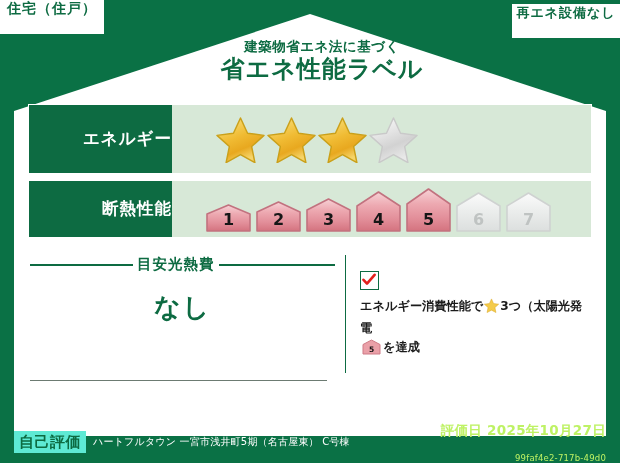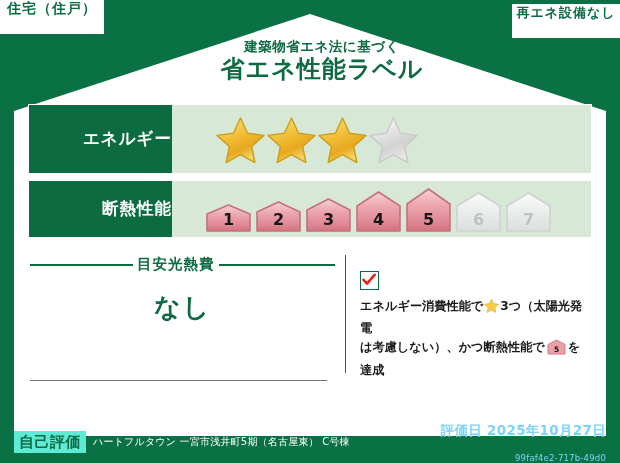--- a/index.html
+++ b/index.html
@@ -133,21 +133,21 @@
   .self-eval{
     margin-left:14px;
     background:#5eead4;color:#0d6b42;
     font-size:15px;font-weight:700;letter-spacing:0.5px;
     padding:2px 5px;line-height:1.25;
   }
   .proj-name{
     margin-left:7px;color:#ffffff;font-size:10px;font-weight:500;letter-spacing:0.2px;
   }
   .foot-right{
-    margin-left:auto;margin-right:14px;text-align:right;color:#7dd3fc;
+    margin-left:auto;margin-right:14px;text-align:right;color:#bef264;
   }
   .eval-date{font-size:13.5px;font-weight:700;letter-spacing:0.3px;}
   .eval-id{font-size:8.5px;font-weight:400;margin-top:13px;letter-spacing:0.2px;}
 </style>
 </head>
 <body>
 
 <div class="label-root">
 
   <div class="house"></div>
@@ -337,21 +337,21 @@
         <span class="checkbox">
           <svg width="14" height="14" viewBox="0 0 14 14">
             <path d="M1.5 6.8 L5 10.6 L12.6 1.8" fill="none" stroke="#e2201c" stroke-width="2.6" stroke-linecap="round" stroke-linejoin="round"></path>
           </svg>
         </span>
       </div>
       <div class="zeh-body">
         <span>エネルギー消費性能で</span><span class="inline-star"><svg width="15" height="15" viewBox="0 0 50 48">
               <polygon points="25,2 32,17.5 49,19.5 36.5,31 39.8,47.5 25,39.5 10.2,47.5 13.5,31 1,19.5 18,17.5" fill="#f4cb4a" stroke="#d9a520" stroke-width="1.6"></polygon>
             </svg></span><span>3つ（太陽光発電</span><br>
-        <span>は考慮しない）、かつ断熱性能で</span><span class="inline-house"><svg width="19" height="16" viewBox="0 0 38 32">
+        <span class="inline-house"><svg width="19" height="16" viewBox="0 0 38 32">
               <polygon points="19,2 36,11 36,30 2,30 2,11" fill="#eaa0a8" stroke="#cf7b86" stroke-width="2"></polygon>
               <text id="inline-house-num" x="19" y="25" text-anchor="middle" font-size="15" font-weight="700" font-family="DejaVu Sans, sans-serif" fill="#111">5</text>
             </svg></span><span>を達成</span>
       </div>
     </div>
 
   </div>
 
   <div class="footer">
     <div class="self-eval">自己評価</div>

